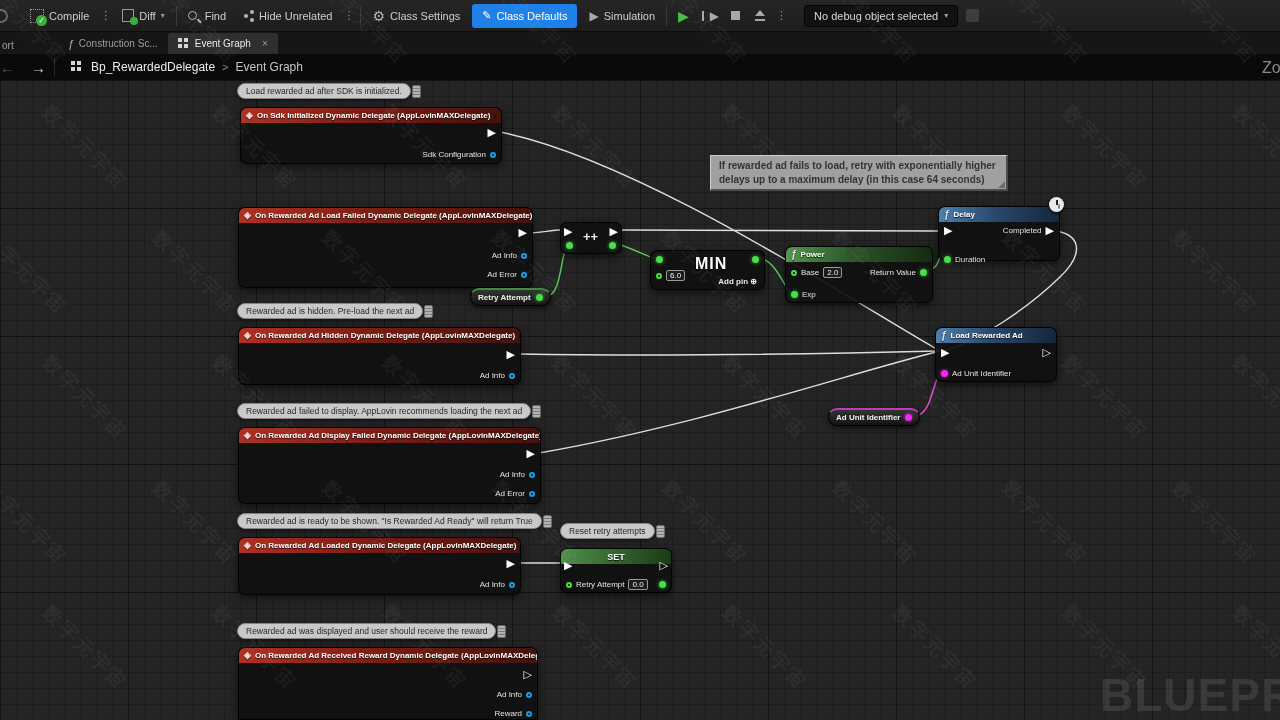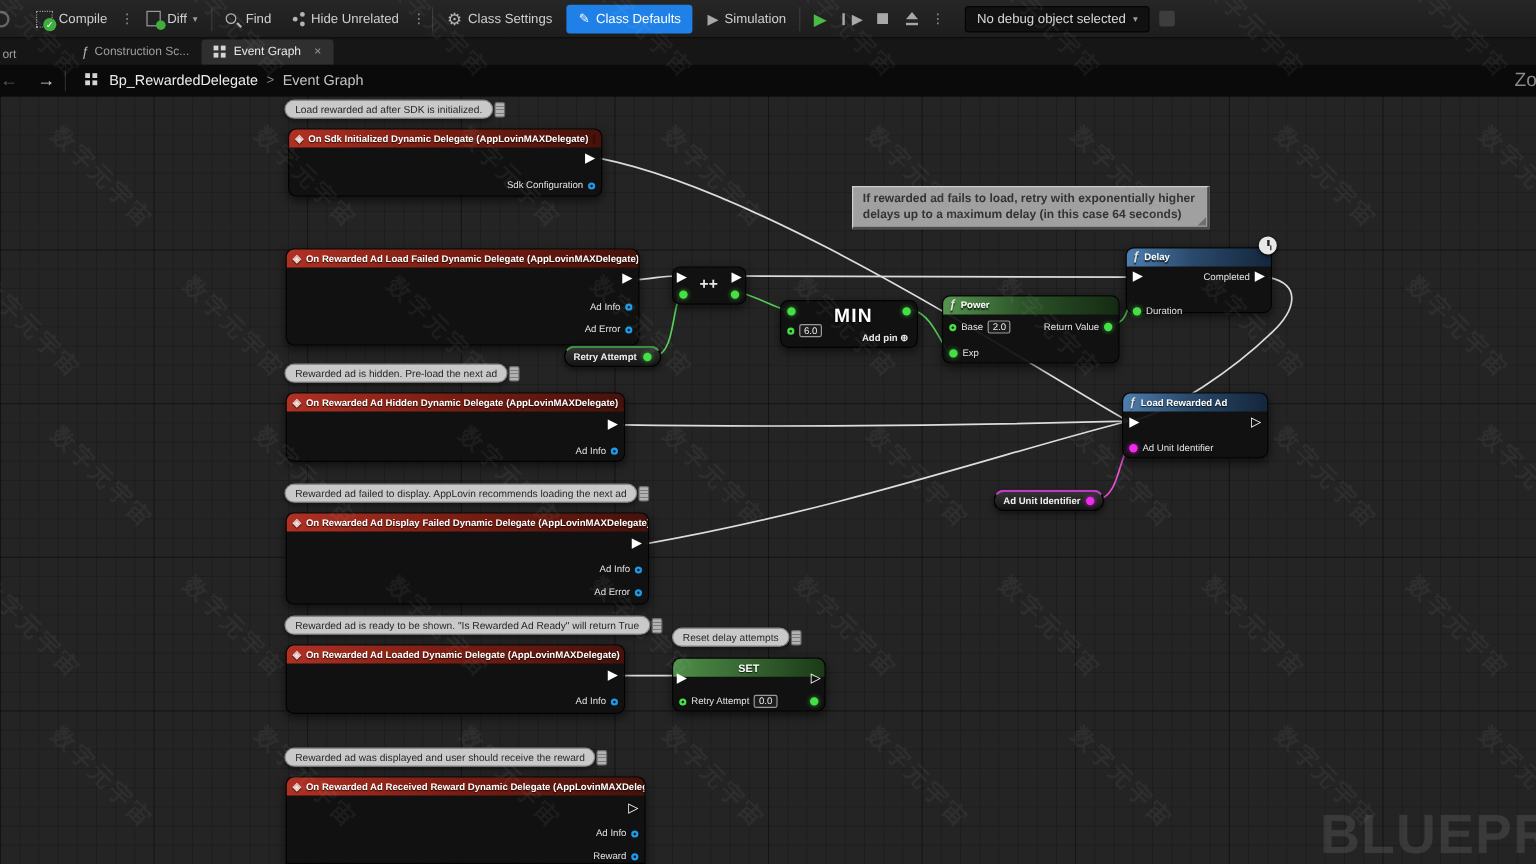--- a/index.html
+++ b/index.html
@@ -272,21 +272,21 @@
   </div>
   <div class="bubble" style="left:237px;top:513px">
     <span>Rewarded ad is ready to be shown. "Is Rewarded Ad Ready" will return True</span>
     <span class="bhandle"></span>
   </div>
   <div class="bubble" style="left:237px;top:403px">
     <span>Rewarded ad failed to display. AppLovin recommends loading the next ad</span>
     <span class="bhandle"></span>
   </div>
   <div class="bubble" style="left:560px;top:523px">
-    <span>Reset delay attempts</span>
+    <span>Reset retry attempts</span>
     <span class="bhandle"></span>
   </div>
   <div class="bubble" style="left:237px;top:623px">
     <span>Rewarded ad was displayed and user should receive the reward</span>
     <span class="bhandle"></span>
   </div>
 
   <div class="node" style="left:240px;top:107px;width:262px;height:57px">
     <div class="nhead red">
         <span class="diamond">◈</span>
@@ -477,21 +477,21 @@
       </div>
     <div class="prow r" style="top:19px">
         <span class="exec">▷</span>
       </div>
     <div class="prow l" style="top:40px">
         <span class="pin pinkf"></span>
       <span>Ad Unit Identifier</span>
       </div>
   </div>
 
-  <div class="node" style="left:560px;top:548px;width:128px;height:45px">
+  <div class="node" style="left:560px;top:548px;width:112px;height:45px">
     <div class="nhead green-set">
         <span>SET</span>
       </div>
     <div class="prow l" style="top:11px;left:3px">
         <span class="exec">▶</span>
       </div>
     <div class="prow r" style="top:11px;right:3px">
         <span class="exec">▷</span>
       </div>
     <div class="prow l" style="top:30px">

